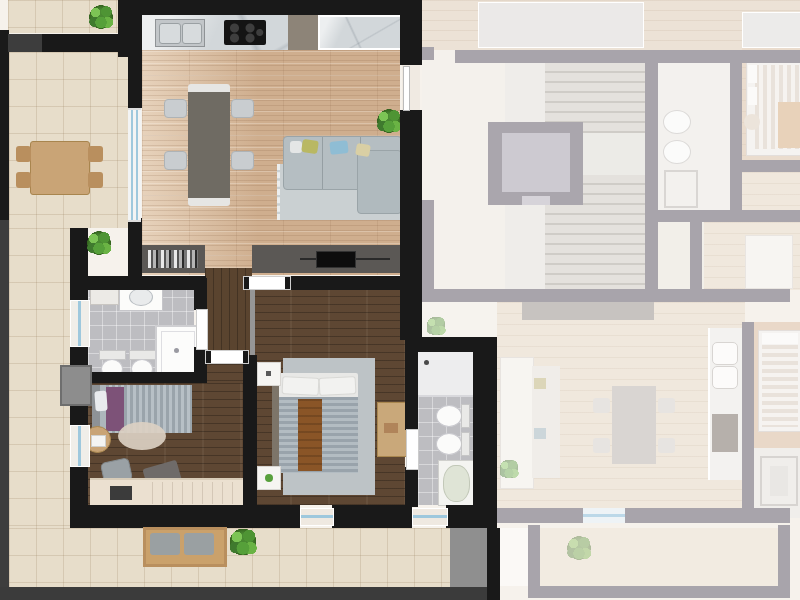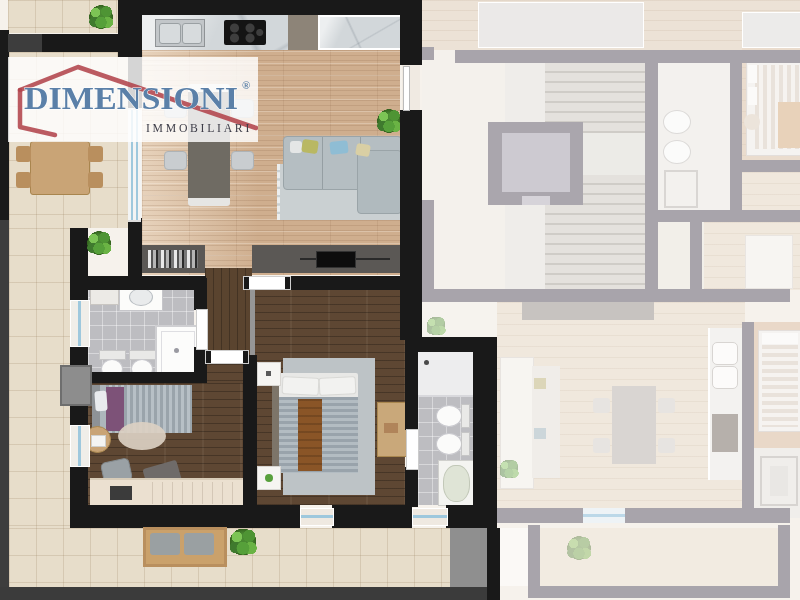--- a/index.html
+++ b/index.html
@@ -307,24 +307,14 @@
   <div class="a" style="left:88px;top:146px;width:15px;height:16px;background:#b98f5e;border-radius:3px"></div>
   <div class="a" style="left:88px;top:172px;width:15px;height:16px;background:#b98f5e;border-radius:3px"></div>
   <div class="a" style="left:143px;top:527px;width:78px;height:34px;background:#caa16b;border:3px solid #b98f5e">
     <span class="a" style="left:4px;top:3px;width:30px;height:22px;background:#9aa0a2;border-radius:3px"></span>
     <span class="a" style="left:38px;top:3px;width:30px;height:22px;background:#9aa0a2;border-radius:3px"></span>
   </div>
   <div class="plant" style="left:86px;top:2px;width:30px;height:30px"></div>
   <div class="plant" style="left:84px;top:228px;width:30px;height:30px"></div>
   <div class="plant" style="left:226px;top:525px;width:34px;height:34px"></div>
 
-  <div class="a" style="left:8px;top:57px;width:250px;height:85px">
-    <svg width="250" height="85" viewBox="0 0 250 85">
-      <rect x="0" y="0" width="250" height="85" fill="rgba(255,255,255,0.82)"></rect>
-      <path d="M12 33 L70 10 L248 71" fill="none" stroke="#b2444c" stroke-width="4.5" stroke-linecap="round" stroke-linejoin="round" opacity="0.88"></path>
-      <path d="M12 33 L12 70 L47 78" fill="none" stroke="#b2444c" stroke-width="4.5" stroke-linecap="round" stroke-linejoin="round" opacity="0.88"></path>
-      <text x="16" y="52" font-family="Liberation Serif, serif" font-weight="bold" font-size="31" fill="#5b80a8" stroke="#ffffff" stroke-width="0.8" paint-order="stroke" textLength="214" lengthAdjust="spacingAndGlyphs">DIMENSIONI</text>
-      <text x="234" y="32" font-family="Liberation Serif, serif" font-weight="bold" font-size="11" fill="#5b80a8">®</text>
-      <text x="138" y="75" font-family="Liberation Serif, serif" font-size="13" fill="#3e3e49" letter-spacing="3" textLength="106" lengthAdjust="spacingAndGlyphs">IMMOBILIARI</text>
-    </svg>
-  </div>
 
 </div>
 
 </body></html>

